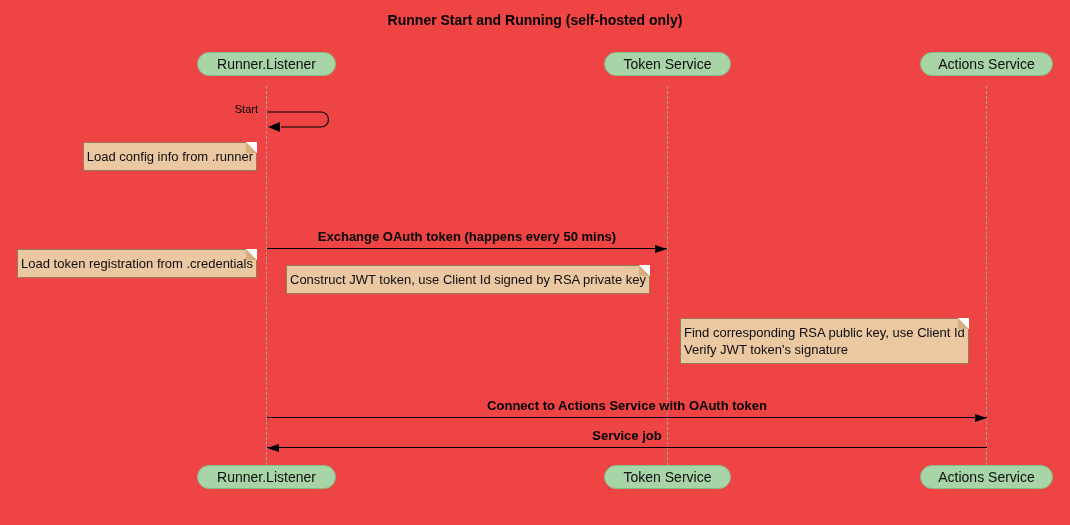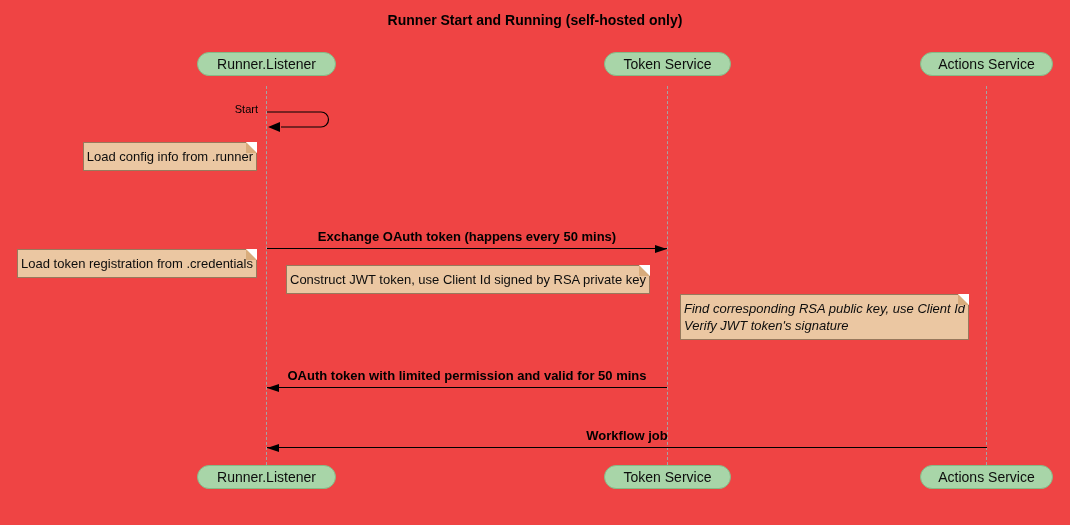--- a/index.html
+++ b/index.html
@@ -69,40 +69,40 @@
 
   <div class="self-label">Start</div>
   <svg class="self-loop" width="72" height="30" viewBox="0 0 72 30">
     <path d="M0,7 H54 A7.5,7.5 0 0 1 54,22 H14" fill="none" stroke="#000" stroke-width="1.2"></path>
     <polygon points="13,17 13,27 1,22" fill="#000"></polygon>
   </svg>
 
   <div class="note" style="right:813px; top:142px;">Load config info from .runner</div>
   <div class="note" style="right:813px; top:205px;margin-top:44px;">Load token registration from .credentials</div>
   <div class="note" style="left:278px; top:265px;margin-left:8px;">Construct JWT token, use Client Id signed by RSA private key</div>
-  <div class="note" style="left:680px; top:294px;font-style:italic;">Find corresponding RSA public key, use Client Id
+  <div class="note" style="left:680px; top:318px;">Find corresponding RSA public key, use Client Id
 Verify JWT token's signature</div>
 
   <div class="msg" style="left:267px; top:229px; width:400px;">
     <div class="msg-label">Exchange OAuth token (happens every 50 mins)</div>
     <div class="msg-line">
         <span class="ah-right"></span>
       </div>
   </div>
 
-  <div class="msg" style="left:267px; top:368px; width:400px;">
-    <div class="msg-label">OAuth token with limited permission and valid for 50 mins</div>
+
+  <div class="msg" style="left:267px; top:398px; width:720px;">
+    <div class="msg-label">Connect to Actions Service with OAuth token</div>
     <div class="msg-line">
-        <span class="ah-left"></span>
+        <span class="ah-right"></span>
       </div>
   </div>
 
-
   <div class="msg" style="left:267px; top:428px; width:720px;">
-    <div class="msg-label">Workflow job</div>
+    <div class="msg-label">Service job</div>
     <div class="msg-line">
         <span class="ah-left"></span>
       </div>
   </div>
 
   <div class="participant" style="left:197px; top:465px; width:139px;">Runner.Listener</div>
   <div class="participant" style="left:604px; top:465px; width:127px;">Token Service</div>
   <div class="participant" style="left:920px; top:465px; width:133px;">Actions Service</div>
 
 </div>

